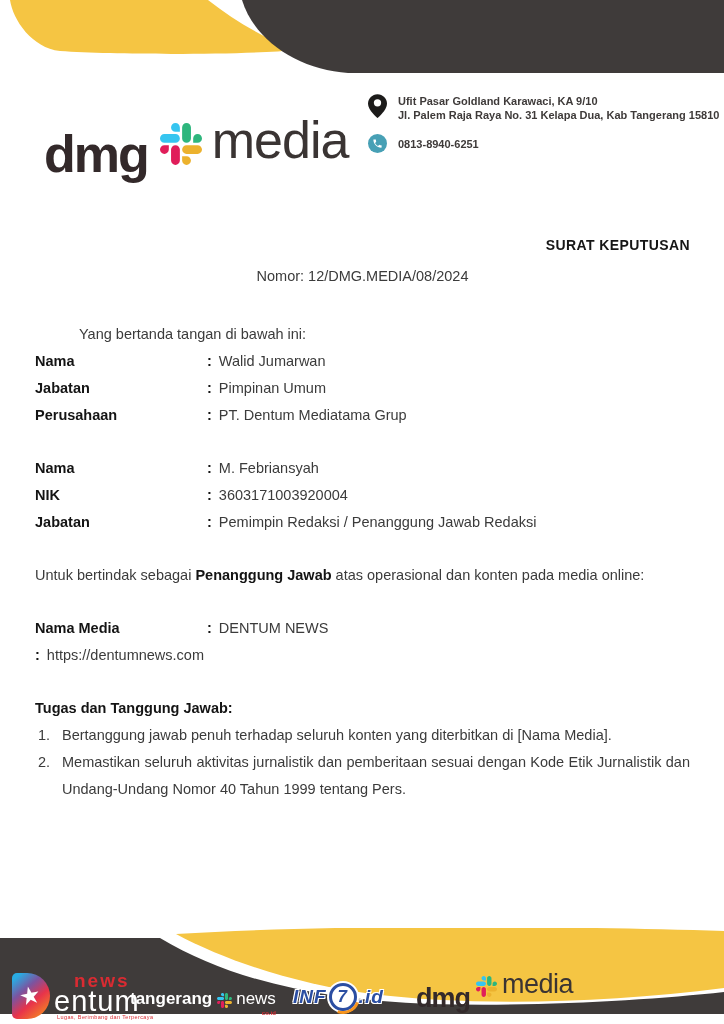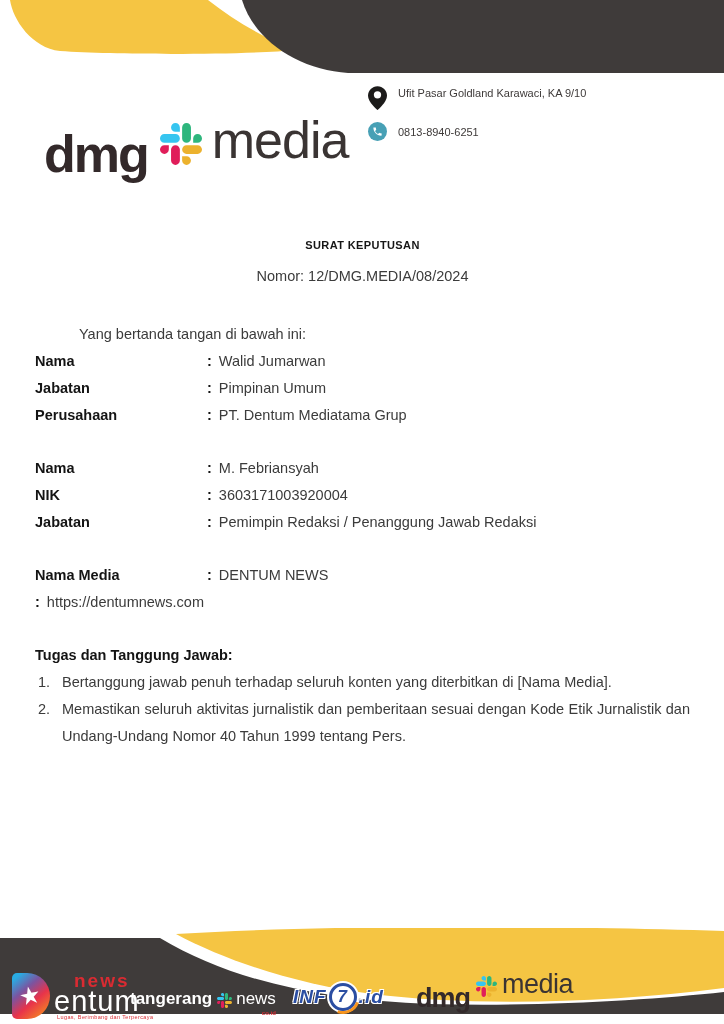--- a/index.html
+++ b/index.html
@@ -17,30 +17,30 @@
   .deco{position:absolute;left:0;display:block;}
   .deco.top{top:0;}
   
   .header{position:absolute;top:86px;left:0;width:724px;height:96px;}
   .brand{display:flex;align-items:center;}
   .brand.main{position:absolute;left:44px;top:10px;}
   .brand-dmg{font-size:52px;font-weight:bold;color:var(--logo-dark);letter-spacing:-2px;margin-top:28px;}
   .brand-media{font-size:52px;font-weight:normal;color:#3A3433;letter-spacing:-1px;}
   .slack-icon{display:inline-block;}
   .brand.main .slack-icon{width:42px;height:42px;margin:8px 10px 0 12px;}
-  .contact{position:absolute;left:368px;top:0;font-size:11px;font-weight:normal;color:#3E3A39;}
+  .contact{position:absolute;left:368px;top:8px;font-size:11px;font-weight:bold;color:#3E3A39;}
   .contact-row{display:flex;align-items:center;margin-bottom:11px;}
   .contact-row.addr{align-items:flex-start;margin-bottom:12px;}
   .c-icon{flex:none;width:19px;height:19px;border-radius:50%;display:flex;align-items:center;justify-content:center;margin-right:11px;}
   .c-icon.maroon{background:var(--maroon);}
   .c-icon.teal{background:var(--teal);}
   .c-text div{line-height:14px;}
   
   .body{position:absolute;left:35px;top:236px;width:655px;font-size:14.5px;line-height:27px;}
-  .doc-title{text-align:center;font-size:11px;font-weight:bold;color:#161616;letter-spacing:.4px;line-height:18px;}
+  .doc-title{text-align:right;font-size:14px;font-weight:bold;color:#161616;letter-spacing:.4px;line-height:18px;}
   .doc-number{text-align:center;margin-top:13px;line-height:18px;}
   .para{margin:0;}
   .gap{margin-top:26px;}
   .intro{margin-top:36px;margin-left:44px;}
   .kv-row{display:flex;}
   .kv-label{flex:none;width:172px;font-weight:bold;color:var(--label);}
   .kv-colon{font-weight:bold;color:var(--label);margin-right:7px;}
   .kv-value{white-space:nowrap;}
   .bold{font-weight:bold;color:var(--label);}
   ol.duties{list-style:none;counter-reset:duty;}
@@ -100,20 +100,21 @@
     </div>
 
     <div class="contact">
       <div class="contact-row addr">
         <svg width="19" height="24" viewBox="0 0 24 30">
           <path d="M12,0C5.4,0,0,5.4,0,12c0,8.4,12,18,12,18s12-9.6,12-18C24,5.4,18.6,0,12,0z" fill="#1C1B1A"></path>
           <circle cx="12" cy="11" r="4.6" fill="#fff"></circle>
         </svg>
         <div class="c-text" style="margin-left:11px;">
           <div>Ufit Pasar Goldland Karawaci, KA 9/10</div>
+          <div>Jl. Palem Raja Raya No. 31 Kelapa Dua, Kab Tangerang 15810</div>
         </div>
       </div>
       <div class="contact-row">
         <span class="c-icon teal">
           <svg width="11" height="11" viewBox="0 0 24 24">
               <path d="M6.6 10.8c1.4 2.8 3.8 5.1 6.6 6.6l2.2-2.2c.3-.3.7-.4 1-.2 1.1.4 2.3.6 3.6.6.6 0 1 .4 1 1V20c0 .6-.4 1-1 1C10.6 21 3 13.4 3 4c0-.6.4-1 1-1h3.5c.6 0 1 .4 1 1 0 1.2.2 2.4.6 3.6.1.3 0 .7-.2 1l-2.3 2.2z" fill="#fff"></path>
             </svg>
         </span>
         <div>0813-8940-6251</div>
       </div>
@@ -156,20 +157,21 @@
           <span class="kv-colon">:</span>
           <span class="kv-value">3603171003920004</span>
       </div>
       <div class="kv-row">
         <span class="kv-label">Jabatan</span>
           <span class="kv-colon">:</span>
           <span class="kv-value">Pemimpin Redaksi / Penanggung Jawab Redaksi</span>
       </div>
     </div>
 
+    <p class="para gap"><span>Untuk bertindak sebagai </span><span class="bold">Penanggung Jawab</span><span> atas operasional dan konten pada media online:</span></p>
 
     <div class="kv gap">
       <div class="kv-row">
         <span class="kv-label">Nama Media</span>
           <span class="kv-colon">:</span>
           <span class="kv-value">DENTUM NEWS</span>
       </div>
       <div class="kv-row">
           <span class="kv-colon">:</span>
           <span class="kv-value">https://dentumnews.com</span>

